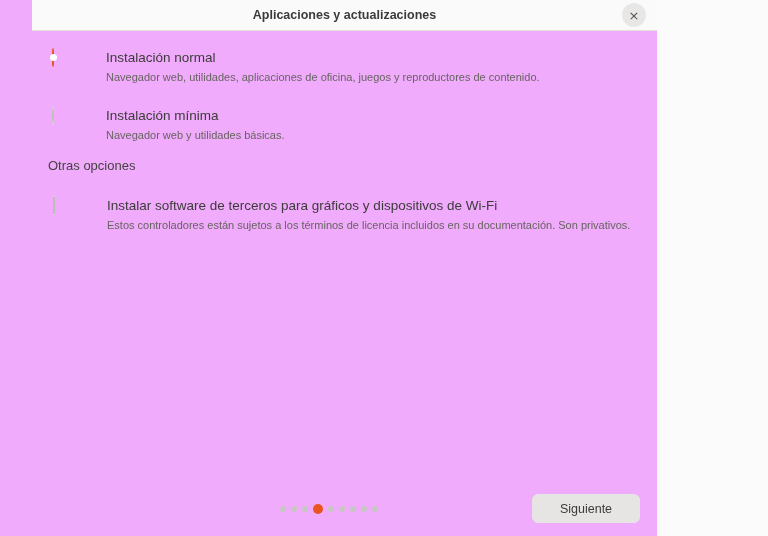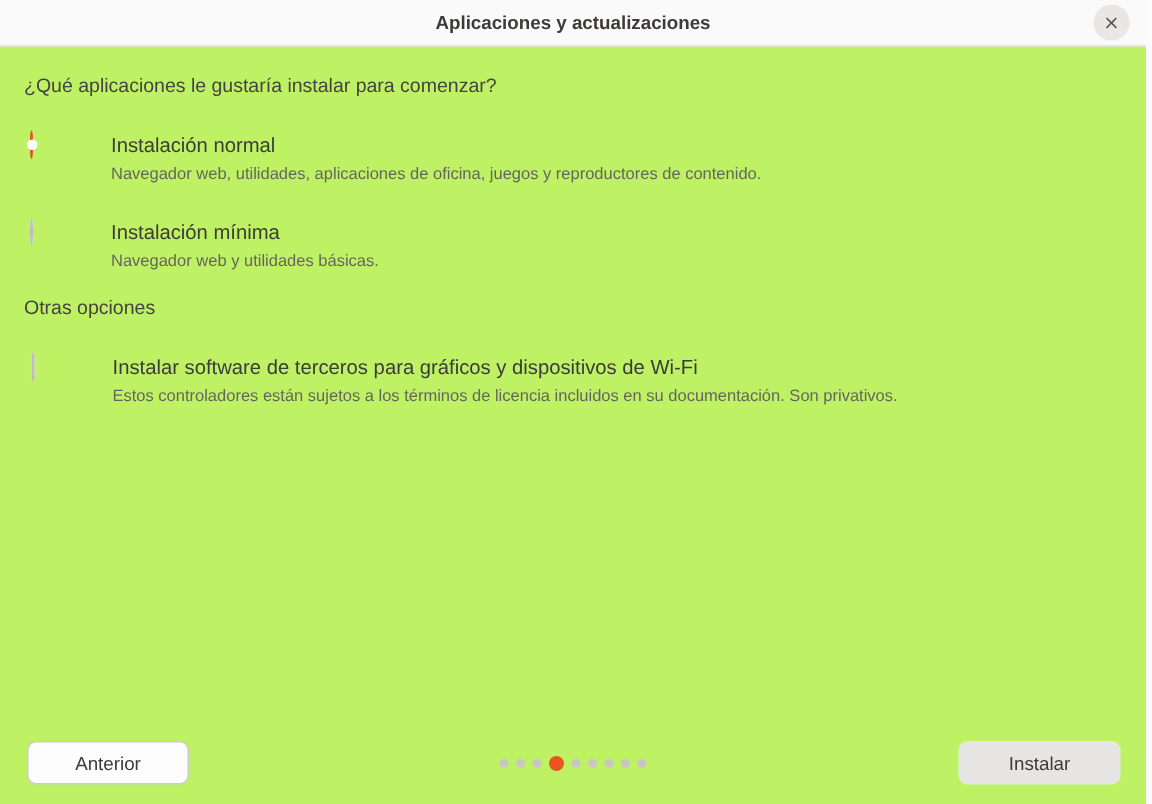--- a/index.html
+++ b/index.html
@@ -5,23 +5,24 @@
   * { margin: 0; padding: 0; box-sizing: border-box; }
   html, body { width: 768px; height: 536px; }
   body {
     font-family: "Liberation Sans", "DejaVu Sans", sans-serif;
     background: #fcfbfb;
     color: #3d3b39;
     overflow: hidden;
   }
   .window {
     position: relative;
-    width: 764px;
+    width: 657px;
     height: 536px;
-    background: #bef264;
+    background: #f0abfc;
+    padding-left: 32px;
   }
   
   .titlebar {
     position: relative;
     height: 31px;
     background: #fbfafa;
     border-bottom: 1px solid #e4e2df;
     display: flex;
     align-items: center;
     justify-content: center;
@@ -178,21 +179,20 @@
 
   <header class="titlebar">
     <div class="title">Aplicaciones y actualizaciones</div>
     <button class="close-btn">
       <span class="x-glyph">×</span>
     </button>
   </header>
 
   <main class="content">
 
-    <p class="question">¿Qué aplicaciones le gustaría instalar para comenzar?</p>
 
     <div class="option-row">
       <span class="control-col">
         <span class="radio on"></span>
       </span>
       <span class="option-text">
         <div class="option-label">Instalación normal</div>
         <div class="option-desc">Navegador web, utilidades, aplicaciones de oficina, juegos y reproductores de contenido.</div>
       </span>
     </div>
@@ -216,28 +216,27 @@
       <span class="option-text">
         <div class="option-label">Instalar software de terceros para gráficos y dispositivos de Wi-Fi</div>
         <div class="option-desc">Estos controladores están sujetos a los términos de licencia incluidos en su documentación. Son privativos.</div>
       </span>
     </div>
 
 
   </main>
 
   <footer class="footer">
-    <button class="btn btn-back">Anterior</button>
     <div class="dots">
         <span class="dot"></span>
         <span class="dot"></span>
         <span class="dot"></span>
         <span class="dot active"></span>
         <span class="dot"></span>
         <span class="dot"></span>
         <span class="dot"></span>
         <span class="dot"></span>
         <span class="dot"></span>
       </div>
-    <button class="btn btn-next">Instalar</button>
+    <button class="btn btn-next">Siguiente</button>
   </footer>
 
 </div>
 
 </body></html>

